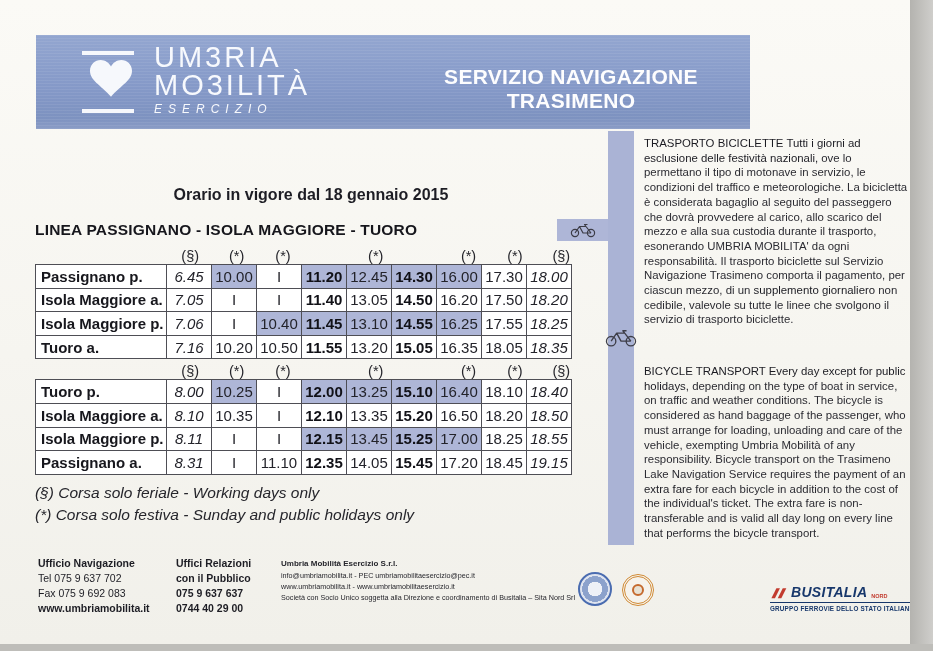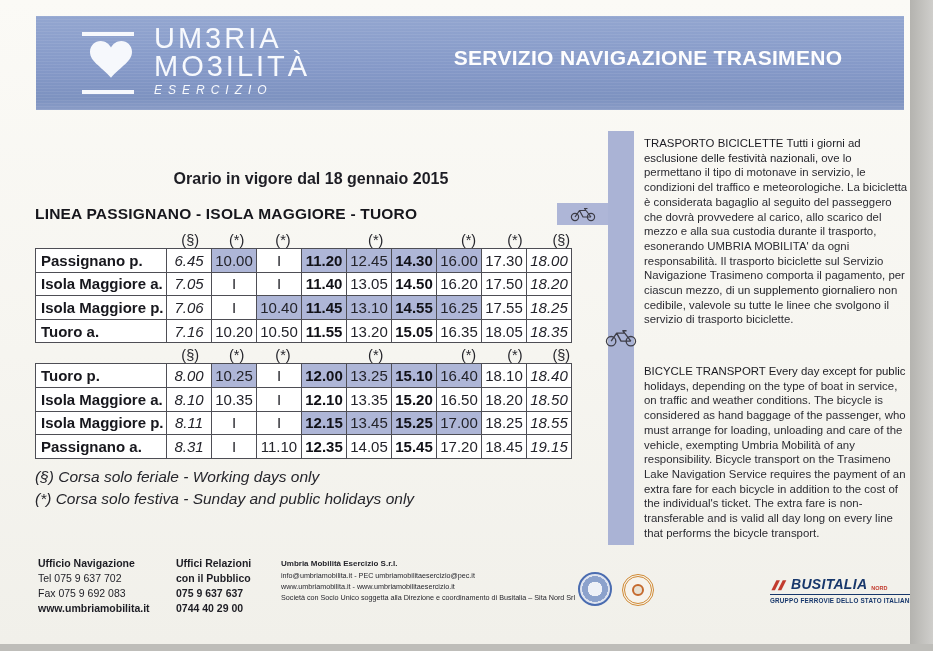--- a/index.html
+++ b/index.html
@@ -3,38 +3,38 @@
 <meta charset="utf-8">
 <style>
   * { margin:0; padding:0; box-sizing:border-box; }
   html,body { width:933px; height:651px; }
   body { background:#c7c6c2; font-family:"Liberation Sans", sans-serif; color:#222228; position:relative; overflow:hidden; }
   .paper { position:absolute; left:0; top:0; width:910px; height:644px;
            background:linear-gradient(180deg,#fbfaf6 0%,#f6f5f0 55%,#f1f0ea 100%);
            box-shadow:2px 0 0 #a5a4a0, 0 2px 0 #b0afab; }
 
   
-  .banner { position:absolute; left:36px; top:16px; width:868px; height:94px;
+  .banner { position:absolute; left:36px; top:35px; width:714px; height:94px;
             background:linear-gradient(180deg,#93a6d0 0%,#8599c8 55%,#7d92c0 88%,#8a9cc6 100%);
             background-blend-mode:normal;text-decoration:underline; }
   .banner::after { content:""; position:absolute; inset:0;
             background:repeating-linear-gradient(180deg, rgba(255,255,255,.07) 0 1px, transparent 1px 3px); }
   .logo { position:absolute; left:40px; top:10px; width:70px; height:74px; z-index:2; }
   .logo .bar { position:absolute; left:6px; width:52px; height:4px; background:#f6f8fc; }
   .logo .bar.top { top:6px; } .logo .bar.bot { bottom:6px; }
   .logo svg { position:absolute; left:14px; top:14px; }
   .wordmark { position:absolute; left:118px; top:8px; z-index:2; color:#f7f9fd; }
   .wordmark .l1, .wordmark .l2 { font-size:29px; letter-spacing:3px; line-height:0.98; font-weight:normal; }
   .wordmark .l3 { font-size:12px; font-style:italic; letter-spacing:6px; text-align:left; margin-top:2px; }
   .banner-title { position:absolute; left:370px; right:14px; top:30px; text-align:center;
             color:#fdfdfe; font-size:21px; font-weight:bold; letter-spacing:.3px; z-index:2; }
 
   
   .leftcol { position:absolute; left:35px; top:168px; width:562px; }
-  .eff-date { text-align:center; width:552px; font-size:16px; font-weight:bold; color:#1d1d24; margin-top:2px; }
+  .eff-date { text-align:center; width:552px; font-size:16px; font-weight:bold; color:#1d1d24; margin-top:18px; }
   .line-row { position:relative; margin-top:17px; height:24px; }
   .line-title { font-size:15.5px; font-weight:bold; color:#16161c; letter-spacing:.2px; }
   .bikebox { position:absolute; right:-12px; top:-2px; width:52px; height:22px; background:#aeb6d7;
              display:flex; align-items:center; justify-content:center; color:#3c3c46; }
 
   .symrow { display:grid; grid-template-columns:132px repeat(9,46.4px); height:19px; align-items:end;
             font-size:14.5px; color:#26262c; }
   .symrow .sc { text-align:center; }
 
   table.tt { border-collapse:collapse; background:#fff; margin-top:0; }
@@ -63,21 +63,21 @@
   .fbold { font-weight:bold; }
   .fcompany { position:absolute; left:281px; top:6px; width:300px; color:#26262c; }
   .fcompany .cname { font-size:8px; font-weight:bold; margin-bottom:1px; }
   .fcompany div { font-size:7.2px; line-height:1.5; white-space:nowrap; }
   .stamp1 { position:absolute; left:578px; top:20px; width:34px; height:34px; border-radius:50%;
             border:2px solid #4a6cb0; background:radial-gradient(circle at 50% 50%, #eef1f7 0 34%, #8ca2cc 35% 60%, #dfe4ef 61%); }
   .stamp2 { position:absolute; left:622px; top:22px; width:32px; height:32px; border-radius:50%;
             border:3px double #d08a35; background:#f6f3ec; display:flex; align-items:center; justify-content:center; }
   .stamp2 .core { width:12px; height:12px; border-radius:50%; border:2px solid #c56a2e; background:#e8e2d4; }
   .busitalia { position:absolute; left:770px; top:24px; width:148px; }
-  .bi-top { display:flex; align-items:flex-end; gap:4px; }
+  .bi-top { display:flex; align-items:flex-end; gap:4px;margin-top:8px; }
   .bi-name { font-size:14px; font-weight:bold; font-style:italic; color:#17376b; letter-spacing:.3px; }
   .bi-nord { font-size:5.5px; font-weight:bold; color:#c23b2e; margin-bottom:1px; }
   .bi-rule { border-top:1px solid #17376b; margin:2px 0 2px 0; width:142px; }
   .bi-group { font-size:6.3px; font-weight:bold; color:#17376b; letter-spacing:.2px; }
 
   .edge-r { position:absolute; right:0; top:0; width:23px; height:651px; background:linear-gradient(90deg,#b4b3af,#cfcecb); }
   .edge-b { position:absolute; left:0; bottom:0; width:933px; height:7px; background:#bebdb9; }
 </style>
 </head>
 <body>

